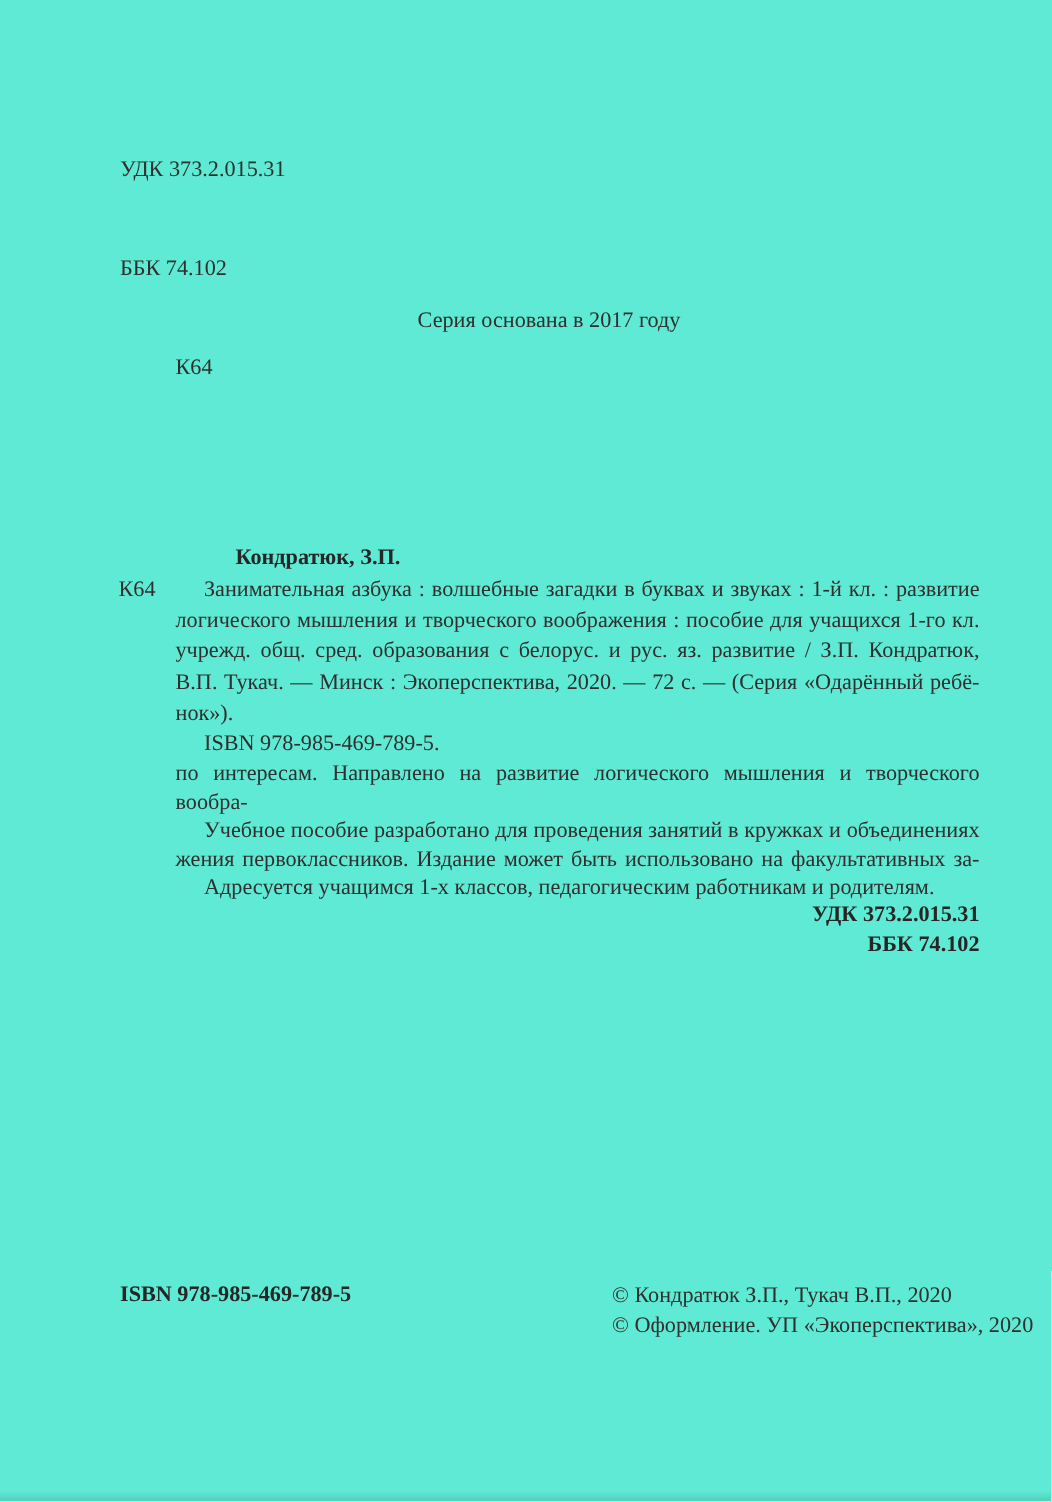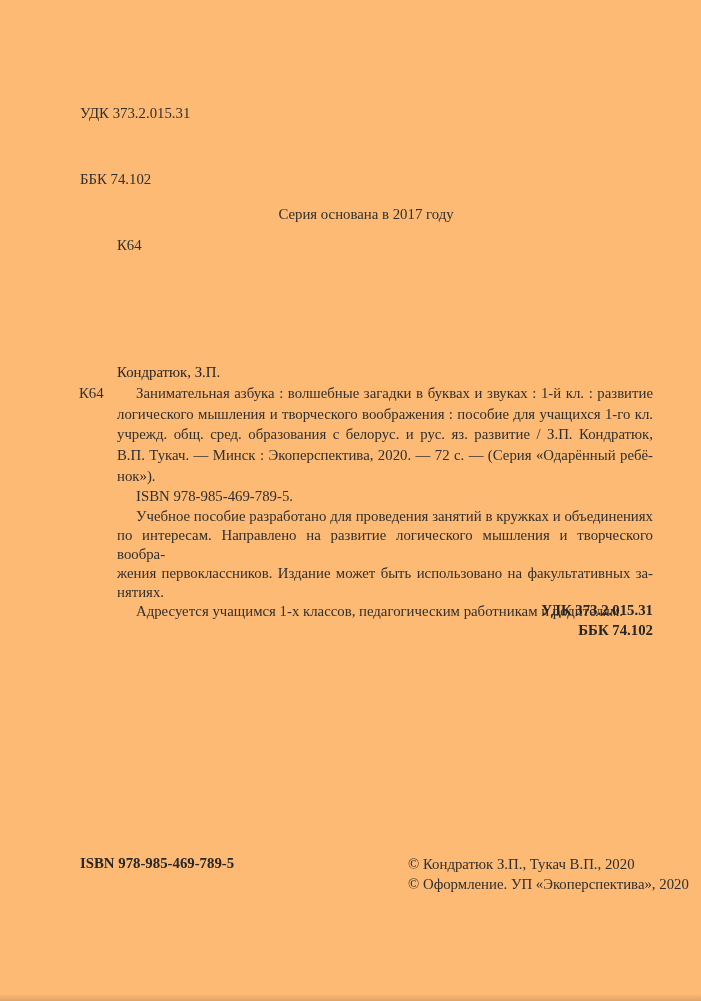--- a/index.html
+++ b/index.html
@@ -4,21 +4,21 @@
 <style>
   html, body {
     margin: 0;
     padding: 0;
     background: #ffffff;
   }
   .page {
     position: relative;
     width: 701px;
     height: 1001px;
-    background: #fdba74;
+    background: #5eead4;
     font-family: "Liberation Serif", "DejaVu Serif", serif;
     font-size: 14.8px;
     color: #2f2f2f;
     overflow: hidden;
   }
   
   .top-codes {
     position: absolute;
     left: 80px;
     top: 58px;
@@ -38,21 +38,21 @@
   }
 
   
   .catalog {
     position: absolute;
     left: 117px;
     top: 362px;
     width: 536px;
     line-height: 20.8px;
   }
-  .catalog .author { font-weight: normal; color: #262626; }
+  .catalog .author { font-weight: bold; color: #262626; margin-left: 40px; }
   .entry { position: relative; }
   .entry-code {
     position: absolute;
     left: -38px;
     top: 0;
   }
   .jline {
     text-align: justify;
     text-align-last: justify;
   }
@@ -133,24 +133,23 @@
       <div class="jline">логического мышления и творческого воображения : пособие для учащихся 1-го кл.</div>
       <div class="jline">учрежд. общ. сред. образования с белорус. и рус. яз. развитие / З.П. Кондратюк,</div>
       <div class="jline">В.П. Тукач. — Минск : Экоперспектива, 2020. — 72 с. — (Серия «Одарённый ребё-</div>
       <div>нок»).</div>
     </div>
   </div>
 
   <div class="isbn-statement">ISBN 978-985-469-789-5.</div>
 
   <div class="annotation">
+    <div class="jline">по интересам. Направлено на развитие логического мышления и творческого вообра-</div>
     <div class="jline indent1">Учебное пособие разработано для проведения занятий в кружках и объединениях</div>
-    <div class="jline">по интересам. Направлено на развитие логического мышления и творческого вообра-</div>
     <div class="jline">жения первоклассников. Издание может быть использовано на факультативных за-</div>
-    <div>нятиях.</div>
     <div class="indent1">Адресуется учащимся 1-х классов, педагогическим работникам и родителям.</div>
   </div>
 
   <div class="bottom-codes">
     <div>УДК 373.2.015.31</div>
     <div>ББК 74.102</div>
   </div>
 
   <div class="footer-isbn">ISBN 978-985-469-789-5</div>
   <div class="copyrights">

